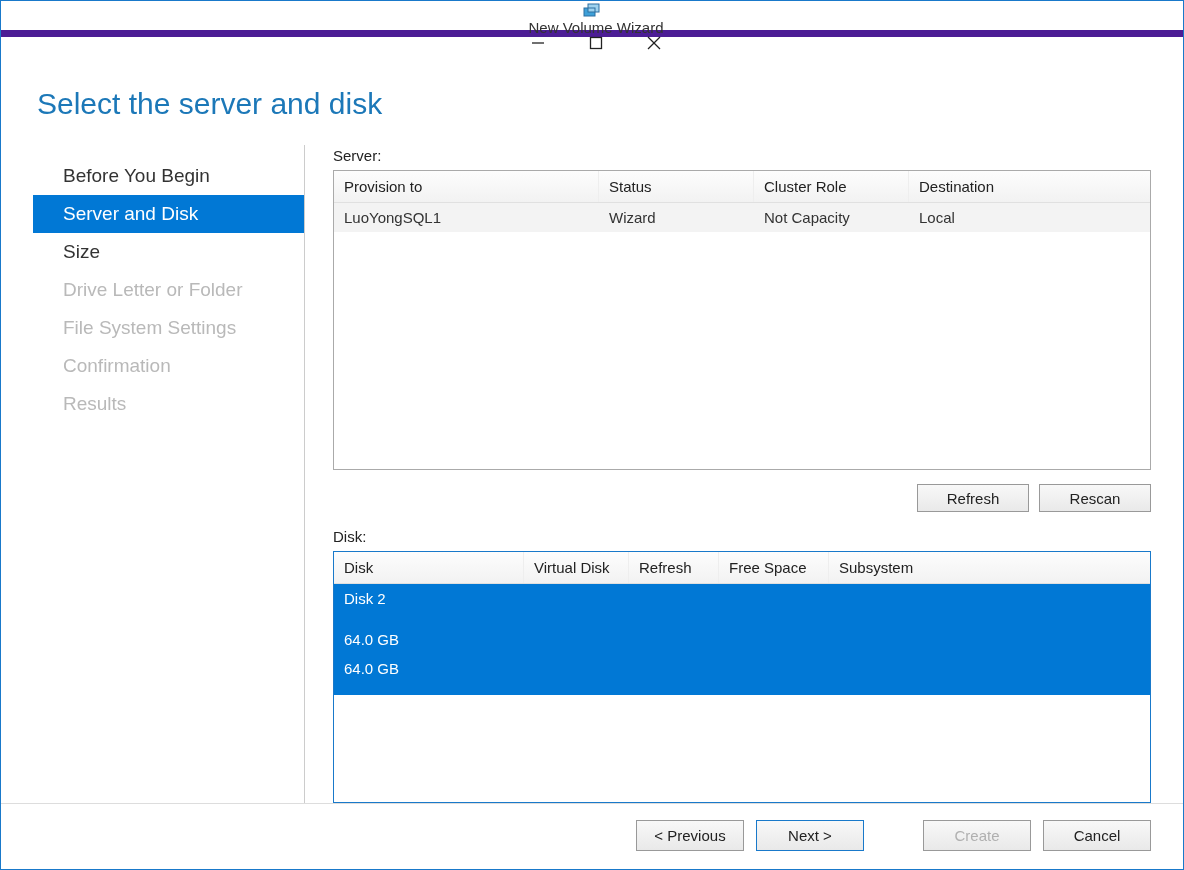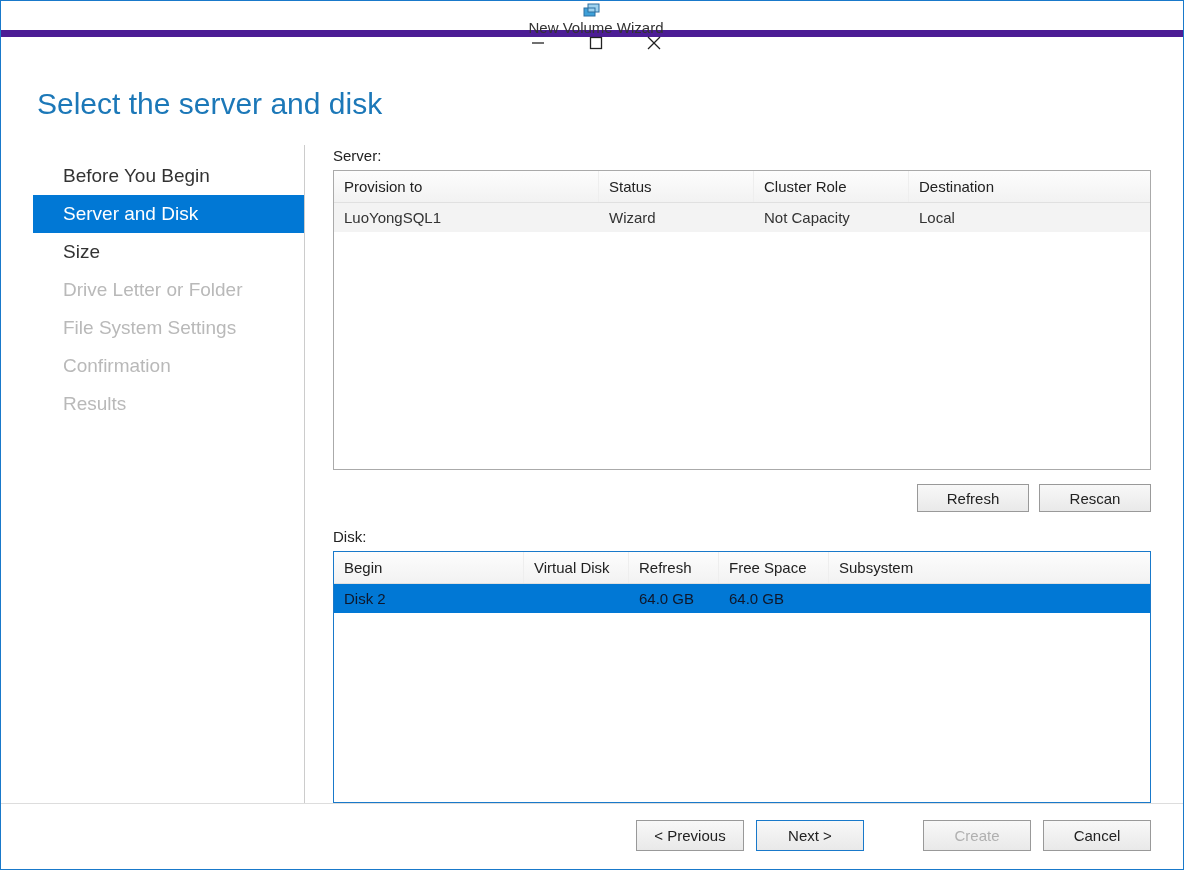--- a/index.html
+++ b/index.html
@@ -114,21 +114,21 @@
       font-size: 15px;
       color: #222;
       border-right: 1px solid #eee;
     }
     .grid-header .col:last-child { border-right:none; }
     .grid-row {
       display: flex;
       padding: 0;
     }
     .grid-row.alt { background: #f3f3f3; }
-    .grid-row.selected { background: #0178d5; color:#0f172a; }
+    .grid-row.selected { background: #0178d5; color:#ffffff;flex-direction:column; }
     .grid-row .col {
       padding: 6px 10px;
       font-size: 15px;
     }
     
     .sc1{width:265px}.sc2{width:155px}.sc3{width:155px}.sc4{flex:1}
     
     .dc1{width:190px}.dc2{width:105px}.dc3{width:90px}.dc4{width:110px}.dc5{flex:1}
     .btn-row {
       margin: 14px 0 16px 0;
@@ -227,21 +227,21 @@
         </div>
 
         <div class="btn-row">
           <button class="btn">Refresh</button>
           <button class="btn">Rescan</button>
         </div>
 
         <div class="section-label">Disk:</div>
         <div class="grid-box disk-grid">
           <div class="grid-header">
-            <div class="col dc1">Begin</div>
+            <div class="col dc1">Disk</div>
             <div class="col dc2">Virtual Disk</div>
             <div class="col dc3">Refresh</div>
             <div class="col dc4">Free Space</div>
             <div class="col dc5">Subsystem</div>
           </div>
           <div class="grid-row selected">
             <div class="col dc1">Disk 2</div>
             <div class="col dc2"></div>
             <div class="col dc3">64.0 GB</div>
             <div class="col dc4">64.0 GB</div>

